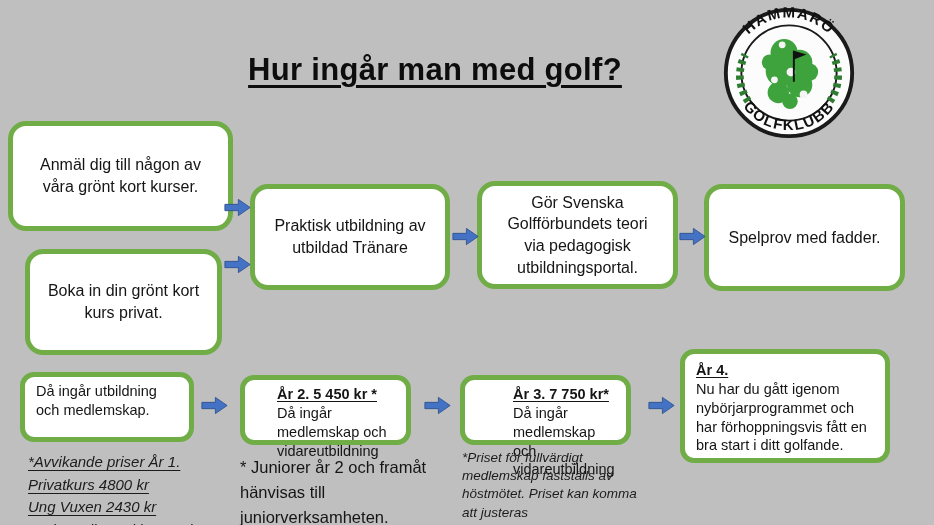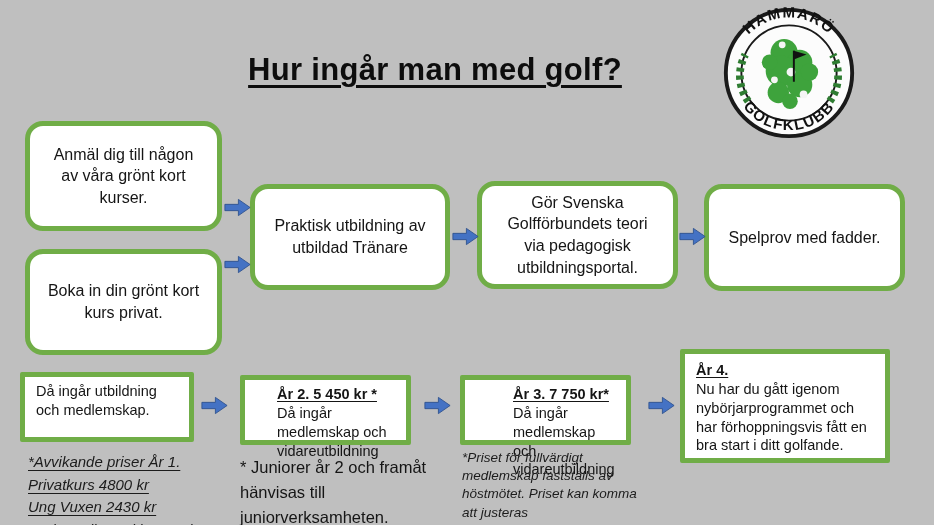--- a/index.html
+++ b/index.html
@@ -15,21 +15,21 @@
     letter-spacing:0.3px; color:#0d0d0d;
   }
   .box {
     position:absolute; background:#ffffff; border:5px solid #70ad47;
     border-radius:18px; box-sizing:border-box;
   }
   .box.center {
     display:flex; align-items:center; justify-content:center;
     text-align:center; padding:8px 14px; font-size:16px; line-height:1.35;
   }
-  .yearbox { padding:5px 11px; font-size:14.5px; line-height:1.3; border-radius:2px; }
+  .yearbox { padding:5px 11px; font-size:14.5px; line-height:1.3; border-radius:14px; }
   .yearbox .head { font-weight:bold; text-decoration:underline; text-underline-offset:2px; white-space:nowrap; }
   .arrow { position:absolute; }
   .fn1 { position:absolute; left:28px; top:451px; width:210px; font-style:italic; font-size:15px; line-height:1.5; color:#1c1c1c; }
   .fn1 div { text-decoration:underline; text-underline-offset:3px; }
   .fn2 { position:absolute; left:240px; top:455px; width:225px; font-size:16.5px; line-height:1.5; }
   .fn3 { position:absolute; left:462px; top:449px; width:185px; font-style:italic; font-size:13.5px; line-height:1.35; color:#1c1c1c; }
   .logo { position:absolute; left:716px; top:4px; }
 </style>
 </head>
 <body>
@@ -70,21 +70,21 @@
         <circle cx="60" cy="78" r="3.5"></circle>
       <circle cx="90" cy="93" r="4"></circle>
         <circle cx="68" cy="42" r="3.5"></circle>
     </g>
     <g>
       <line x1="80" y1="48" x2="80" y2="80" stroke="#111" stroke-width="2"></line>
       <polygon points="80,48 93,52 80,57" fill="#111"></polygon>
     </g>
   </svg>
 
-  <div class="box center" style="left:25px; top:121px; width:197px; height:110px;">
+  <div class="box center" style="left:8px; top:121px; width:225px; height:110px;">
     <span>Anmäl dig till någon av våra grönt kort kurser.</span>
   </div>
 
   <div class="box center" style="left:25px; top:249px; width:197px; height:106px;">
     <span>Boka in din grönt kort kurs privat.</span>
   </div>
 
   <div class="box center" style="left:250px; top:184px; width:200px; height:106px;text-align:center;">
     <span>Praktisk utbildning av utbildad Tränare</span>
   </div>

